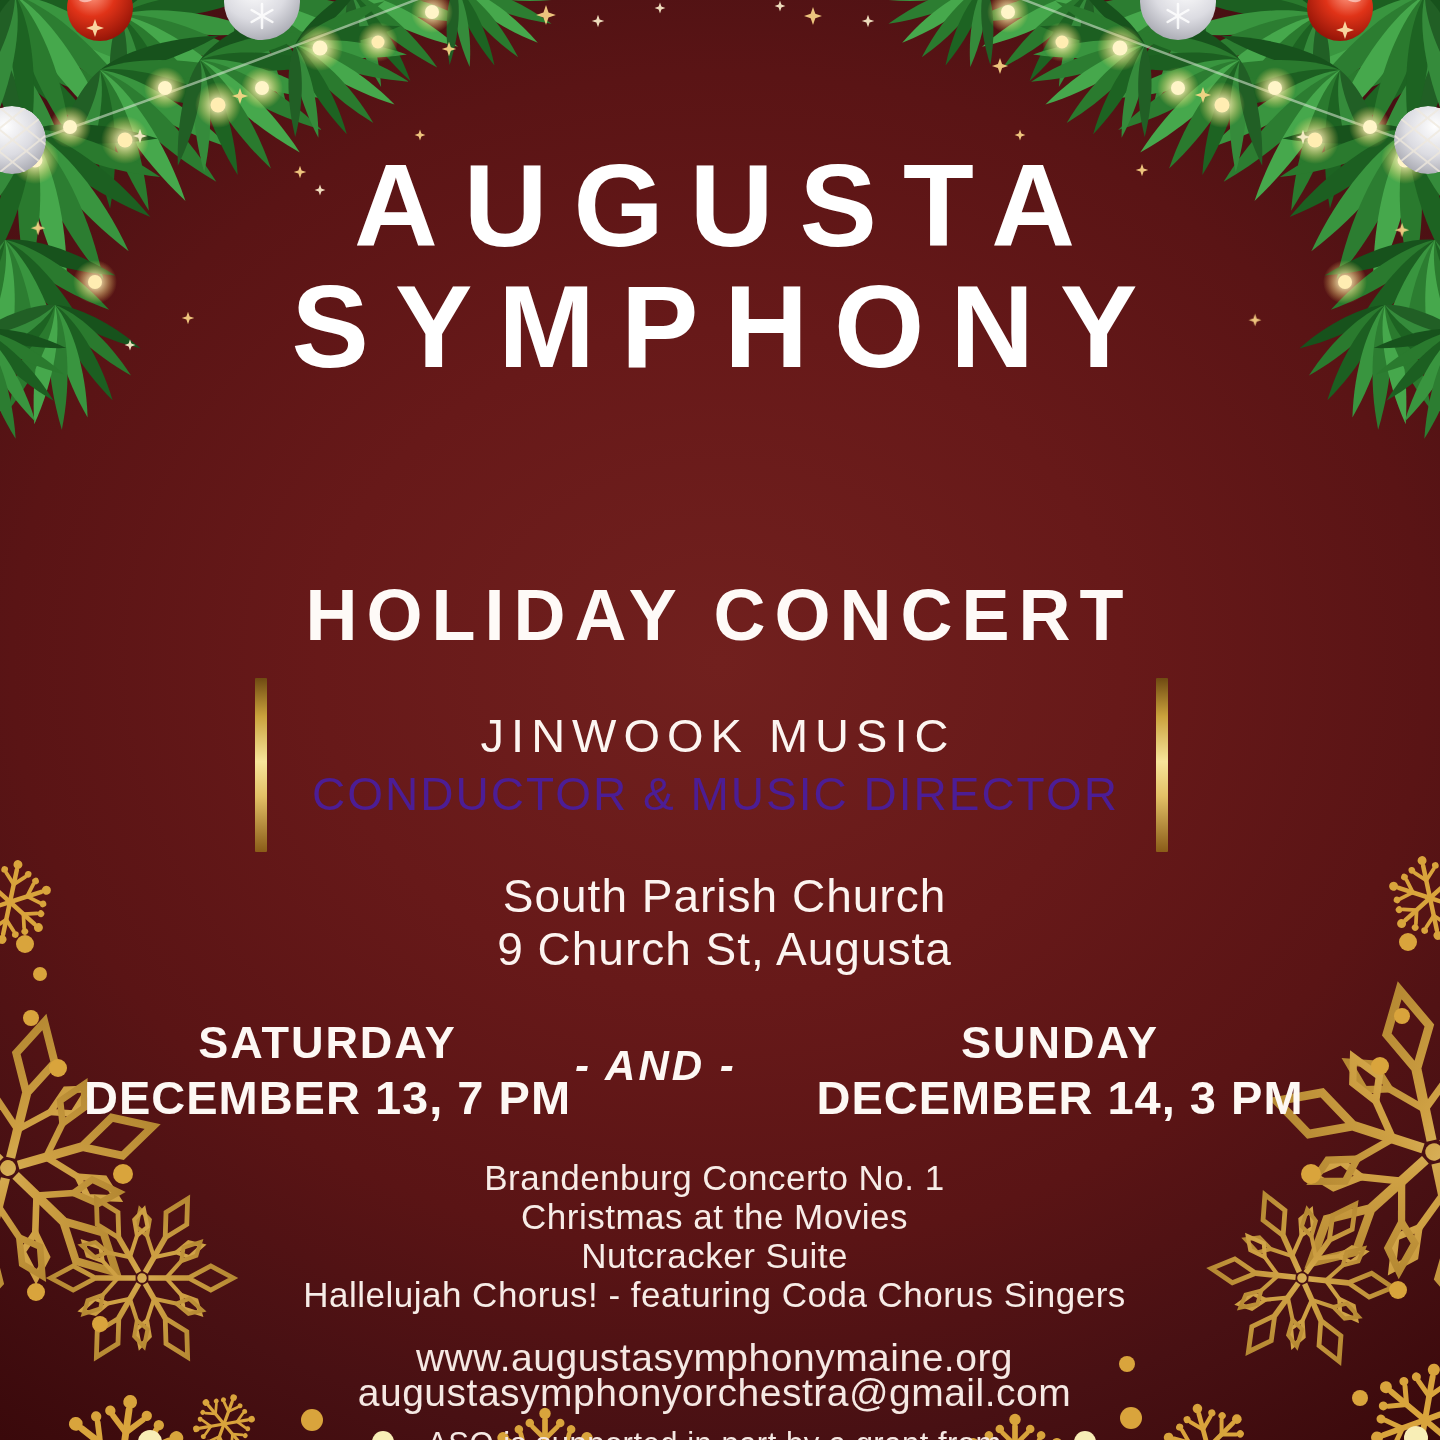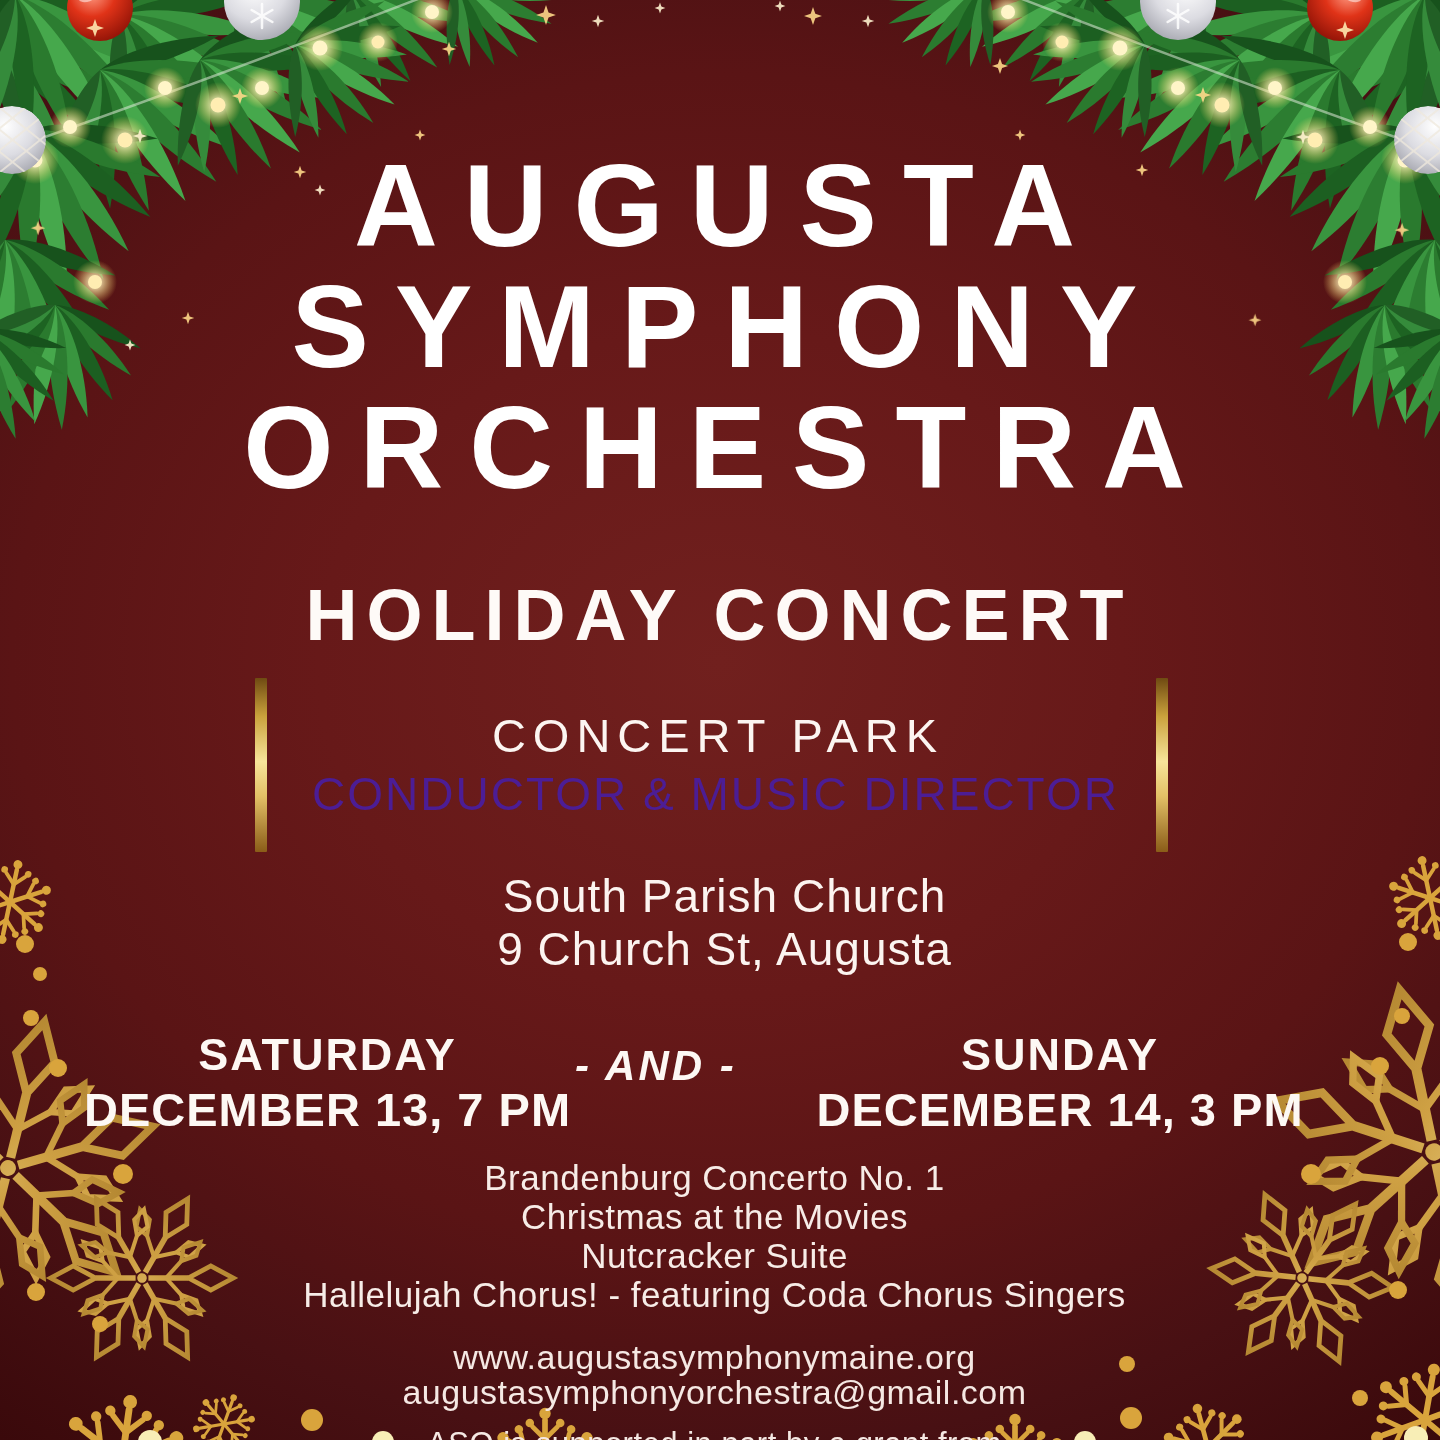--- a/index.html
+++ b/index.html
@@ -31,31 +31,31 @@
   .bar-l{left:255px;} .bar-r{left:1156px;}
   .conductor-name{
     top:710px;color:#fcf5f1;font-weight:400;
     font-size:47px;line-height:52px;letter-spacing:7px;text-indent:7px;
   }
   .conductor-role{
     top:768px;color:#4c1d95;font-weight:400;
     font-size:46px;line-height:52px;letter-spacing:2px;text-indent:2px;
   }
   .venue{top:870px;color:#fcf4f0;font-weight:400;font-size:46px;line-height:53px;letter-spacing:1px;padding-left:20px;}
-  .date-block{top:1016px;color:#fdf8f4;font-weight:700;text-align:center;margin-top:12px;}
+  .date-block{top:1016px;color:#fdf8f4;font-weight:700;text-align:center;}
   .date-left{left:0;width:655px;}
   .date-right{left:740px;width:640px;}
   .date-day{font-size:45px;line-height:54px;letter-spacing:2px;}
   .date-time{font-size:47px;line-height:56px;letter-spacing:1px;}
   .and-sep{
     left:575px;width:280px;top:1042px;text-align:left;
     color:#fdf8f4;font-weight:700;font-style:italic;font-size:42px;letter-spacing:3px;
   }
   .program{top:1158px;color:#f7ece7;font-weight:400;font-size:35px;line-height:39px;letter-spacing:0.5px;}
-  .contact{top:1340px;color:#f5e8e3;font-weight:400;font-size:34px;line-height:35px;letter-spacing:0.5px;}
+  .contact{top:1340px;color:#f5e8e3;font-weight:400;font-size:39px;line-height:35px;letter-spacing:0.5px;}
   .footer-note{top:1426px;color:#f5e8e3;font-weight:400;font-size:31px;letter-spacing:0.5px;}
 </style>
 </head>
 <body>
 
 <svg class="deco" width="1440" height="1440" viewBox="0 0 1440 1440">
   <defs>
     <radialGradient id="glow" cx="50%" cy="50%" r="50%">
       <stop offset="0%" stop-color="#fffbe2" stop-opacity="1"></stop>
       <stop offset="35%" stop-color="#ffefae" stop-opacity="0.7"></stop>
@@ -288,29 +288,28 @@
         <circle cx="383" cy="1442" r="11"></circle>
       <circle cx="1085" cy="1442" r="11"></circle>
         <circle cx="1416" cy="1438" r="12"></circle>
     </g>
   </g>
 </svg>
 
 <div class="abs ctr title-wrap">
   <div class="title-line">AUGUSTA</div>
   <div class="title-line">SYMPHONY</div>
-  <div class="title-line">ORCHESTRA</div>
 </div>
 
 <div class="abs ctr subtitle">HOLIDAY CONCERT</div>
 
 <div class="gold-bar bar-l"></div>
 <div class="gold-bar bar-r"></div>
 
-<div class="abs ctr conductor-name">CONCERT PARK</div>
+<div class="abs ctr conductor-name">JINWOOK MUSIC</div>
 <div class="abs ctr conductor-role">CONDUCTOR &amp; MUSIC DIRECTOR</div>
 
 <div class="abs ctr venue">
   <div>South Parish Church</div>
   <div>9 Church St, Augusta</div>
 </div>
 
 <div class="abs date-block date-left">
   <div class="date-day">SATURDAY</div>
   <div class="date-time">DECEMBER 13, 7 PM</div>

